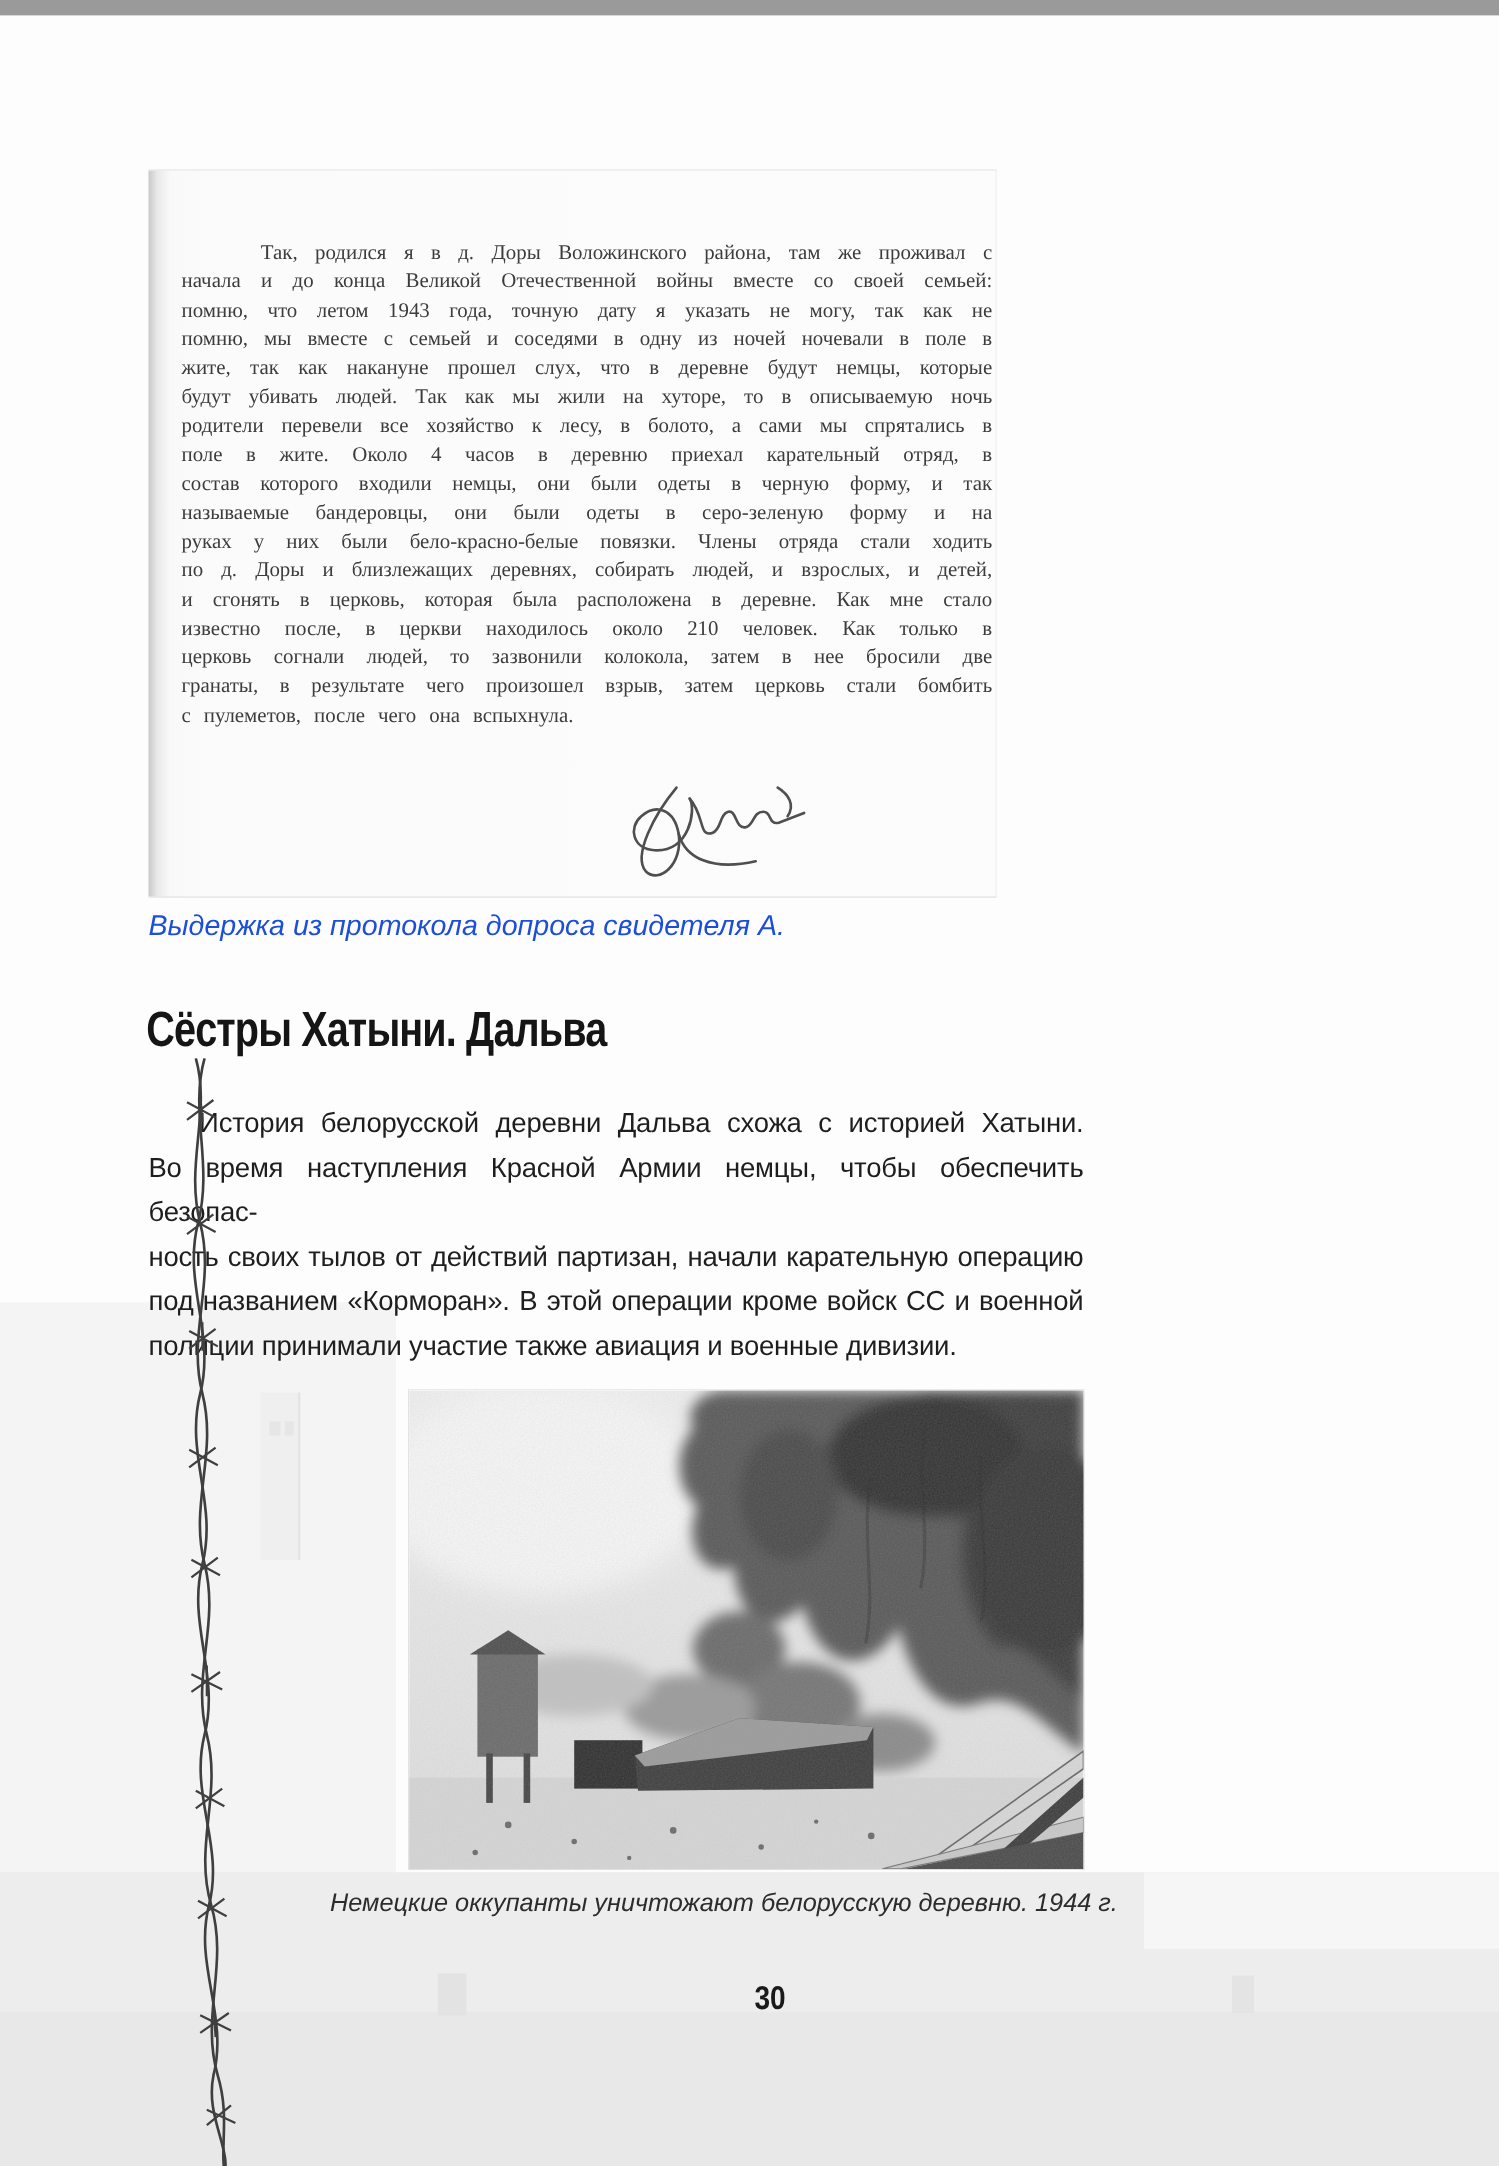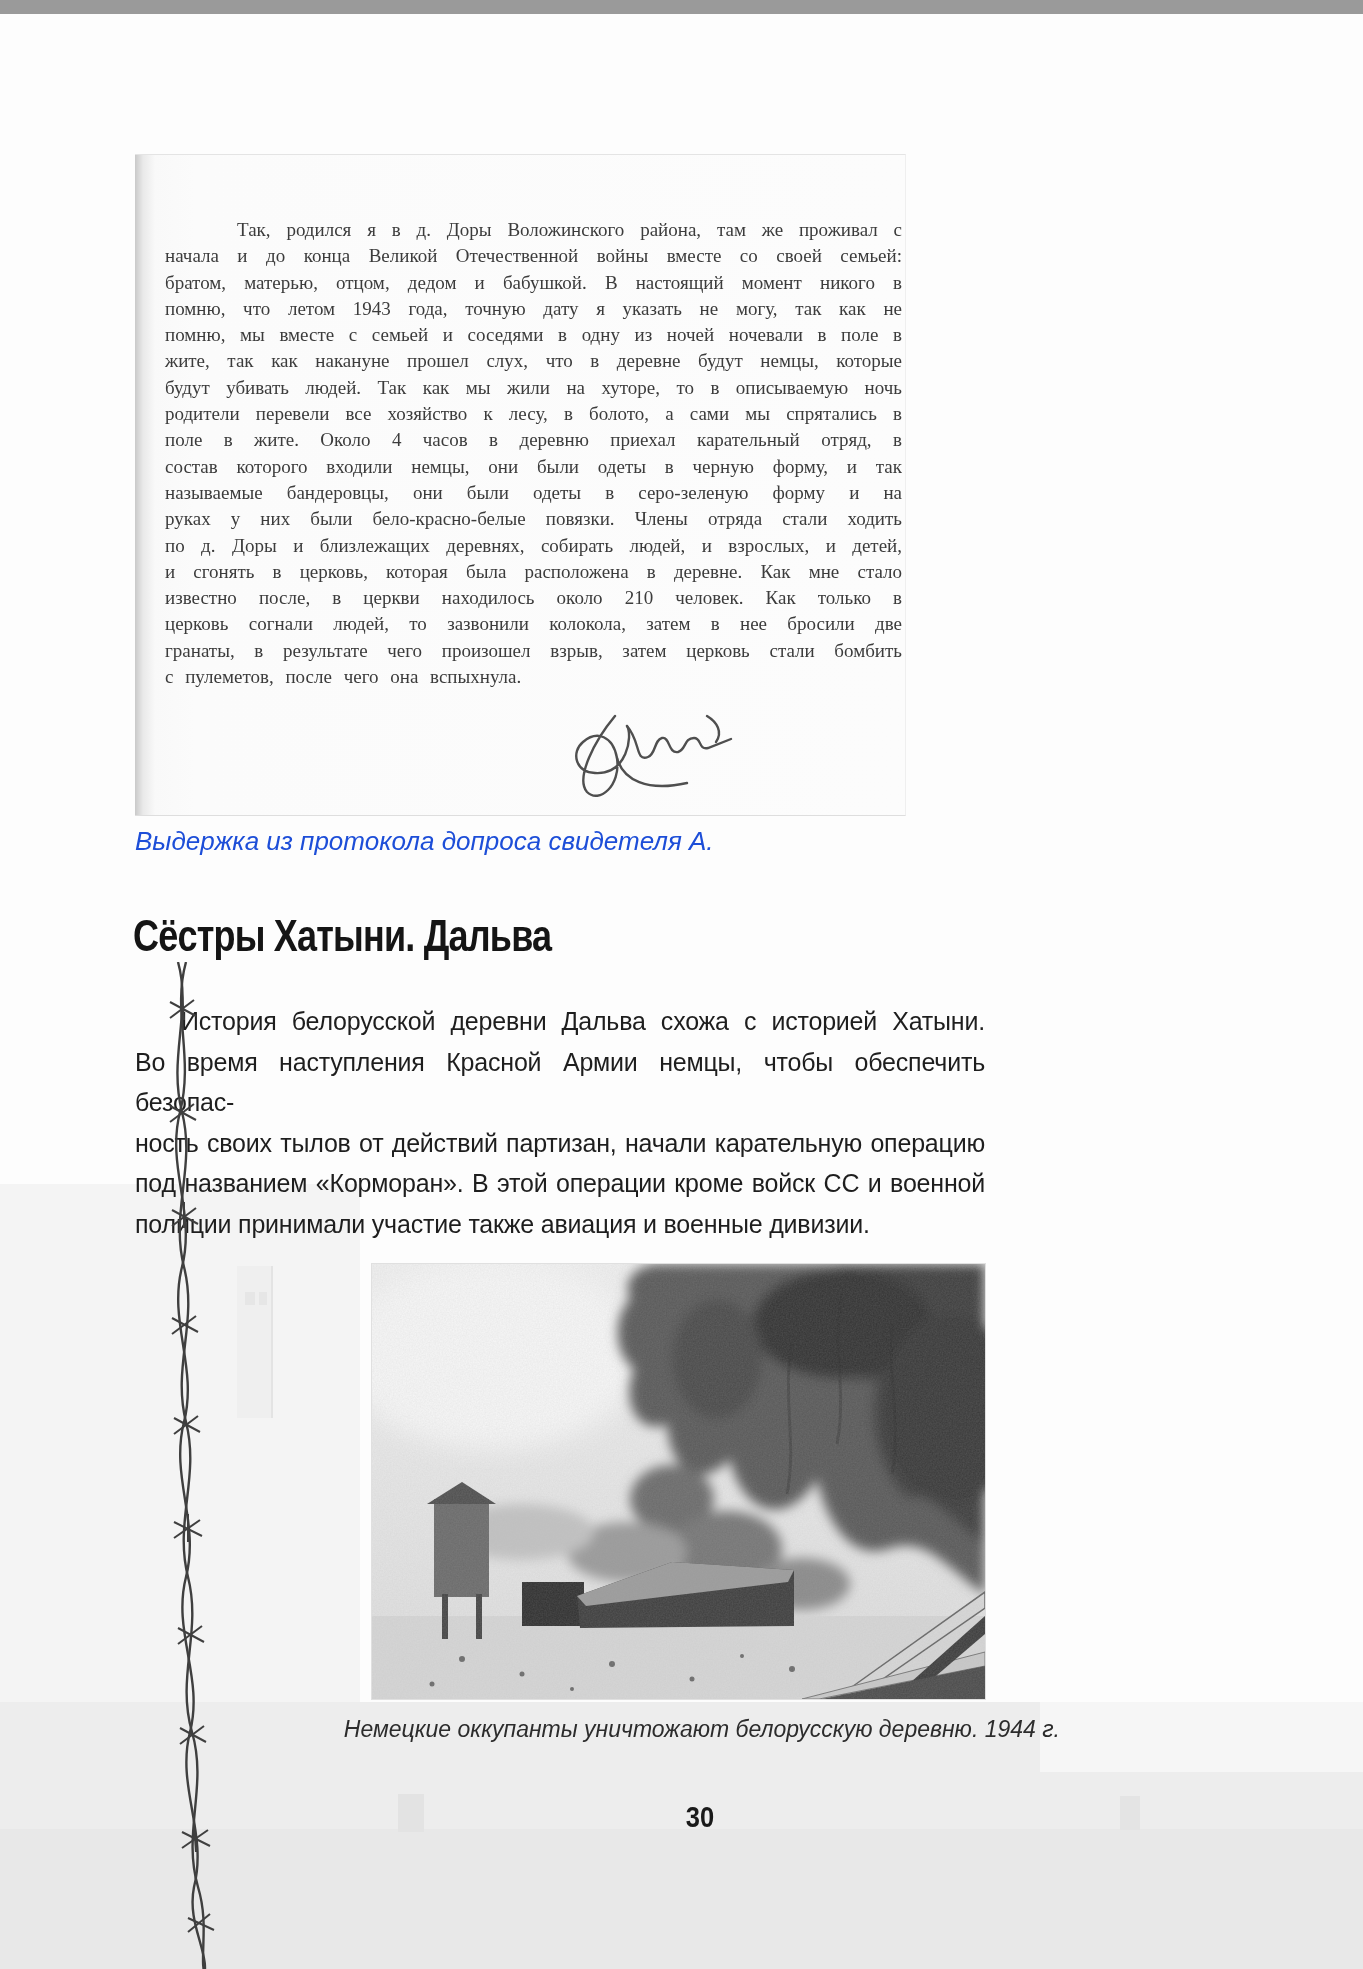--- a/index.html
+++ b/index.html
@@ -30,21 +30,21 @@
   .heading{position:absolute;z-index:2;left:133px;top:896px;font-size:45px;font-weight:bold;letter-spacing:-1px;
         transform:scaleX(0.8);transform-origin:left top;white-space:nowrap;color:#151515;}
   .paragraph{position:absolute;z-index:2;left:135px;top:987px;width:850px;
         font-size:25px;line-height:40.5px;letter-spacing:-0.2px;color:#1e1e1e;}
   .paragraph div{text-align:justify;text-align-last:justify;}
   .paragraph div:first-child{text-indent:46px;}
   .paragraph div:last-child{text-align-last:left;}
   
   .wire{position:absolute;z-index:3;left:158px;top:948px;width:106px;height:1021px;}
   .photo{position:absolute;z-index:2;left:372px;top:1250px;width:613px;height:435px;box-shadow:0 0 0 1px #e0e0e0;}
-  .photo-caption{position:absolute;z-index:2;left:300px;top:1702px;width:760px;text-align:right;
+  .photo-caption{position:absolute;z-index:2;left:300px;top:1702px;width:760px;text-align:left;
         font-size:23px;font-style:italic;color:#2c2c2c;}
   .page-number{position:absolute;z-index:2;left:660px;top:1786px;width:80px;text-align:center;
         font-size:30px;font-weight:bold;transform:scaleX(0.85);color:#1a1a1a;}
 </style>
 </head>
 <body>
 
 <div class="page">
 
   <div class="wm wm-left"></div>
@@ -54,21 +54,20 @@
   <div class="wm wm-band"></div>
   <div class="wm wm-band-light"></div>
   <div class="wm wm-band-dark"></div>
   <div class="wm wm-streak1"></div>
   <div class="wm wm-streak2"></div>
 
   <div class="scan">
     <div class="scan-text">
         <div>Так, родился я в д. Доры Воложинского района, там же проживал с</div>
         <div>начала и до конца Великой Отечественной войны вместе со своей семьей:</div>
-        <div>братом, матерью, отцом, дедом и бабушкой. В настоящий момент никого в</div>
         <div>помню, что летом 1943 года, точную дату я указать не могу, так как не</div>
         <div>помню, мы вместе с семьей и соседями в одну из ночей ночевали в поле в</div>
         <div>жите, так как накануне прошел слух, что в деревне будут немцы, которые</div>
         <div>будут убивать людей. Так как мы жили на хуторе, то в описываемую ночь</div>
         <div>родители перевели все хозяйство к лесу, в болото, а сами мы спрятались в</div>
         <div>поле в жите. Около 4 часов в деревню приехал карательный отряд, в</div>
         <div>состав которого входили немцы, они были одеты в черную форму, и так</div>
         <div>называемые бандеровцы, они были одеты в серо-зеленую форму и на</div>
         <div>руках у них были бело-красно-белые повязки. Члены отряда стали ходить</div>
         <div>по д. Доры и близлежащих деревнях, собирать людей, и взрослых, и детей,</div>

